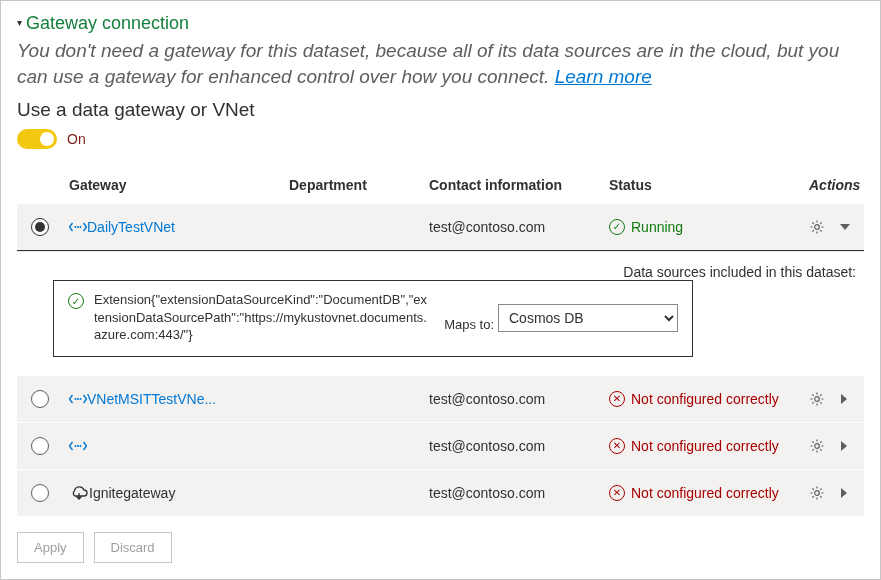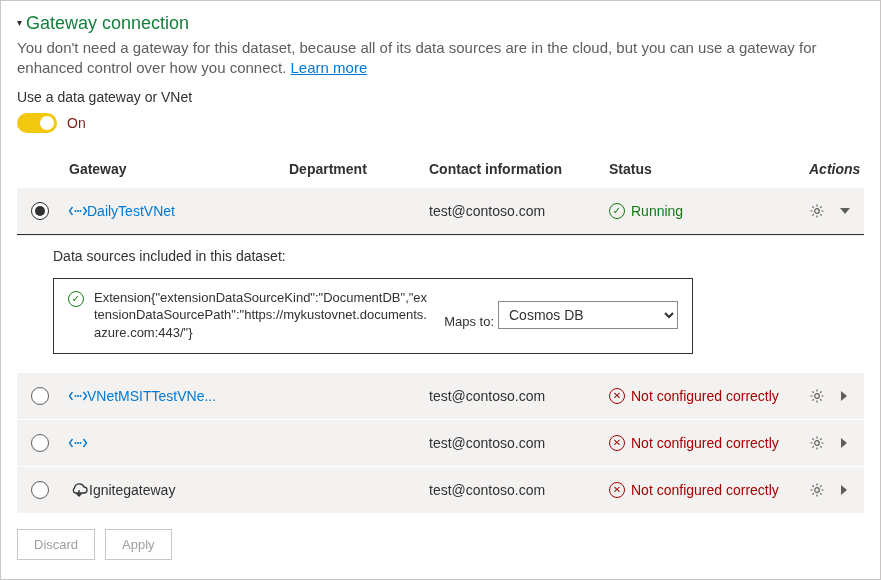--- a/index.html
+++ b/index.html
@@ -10,23 +10,23 @@
     color: #323130;
     background: #fff;
     width: 881px;
     height: 580px;
     border: 1px solid #c8c6c4;
     padding: 12px 16px 16px 16px;
   }
   .section-header { display:flex; align-items:center; gap:4px; margin-bottom:4px; }
   .section-header .tri { font-size:10px; line-height:1; position:relative; top:-1px; }
   .section-header .title { font-size:18px; font-weight:400; color:#15803d; }
-  .description { font-size:15px; color:#605e5c; line-height:1.35; margin-bottom:10px; }
+  .description { font-size:19px; color:#605e5c; line-height:1.35; margin-bottom:10px;font-style:italic; }
   .description a { color:#0078d4; text-decoration:underline; cursor:pointer; }
-  .subheading { font-size:14px; color:#323130; margin-bottom:8px; }
+  .subheading { font-size:19px; color:#323130; margin-bottom:8px; }
   .toggle-row { display:flex; align-items:center; gap:10px; margin-bottom:18px; }
   .toggle {
     width:40px; height:20px; border-radius:10px; background:#F2C811;
     position:relative; cursor:pointer;
   }
   .toggle .knob {
     width:14px; height:14px; border-radius:50%; background:#fff;
     position:absolute; top:3px; right:3px;
   }
   .toggle-label { font-size:14px; color:#7f1d1d; }
@@ -62,21 +62,21 @@
     width:16px; height:16px; border-radius:50%; border:1.5px solid currentColor;
     display:flex; align-items:center; justify-content:center; font-size:10px; line-height:1;
   }
   .row-actions { display:flex; align-items:center; gap:14px; justify-content:flex-end; padding-right:10px; color:#605e5c; }
   .gear, .caret-right, .caret-down { cursor:pointer; display:inline-flex; }
   .caret-right svg, .caret-down svg, .gear svg { display:block; }
   .details-panel {
     background:#fff; border-top:1px solid #edebe9;
     padding:12px 8px 18px 36px;
   }
-  .details-title { font-size:14px; color:#323130; margin-bottom:14px; }
+  .details-title { font-size:14px; color:#323130; margin-bottom:0;text-align:right; }
   .ds-box {
     border:1px solid #323130; padding:10px 14px 12px 14px;
     display:flex; align-items:center; gap:10px;
     width: 640px;
   }
   .ds-left { display:flex; align-items:flex-start; gap:10px; flex:0 0 auto; width:360px; }
   .ds-check {
     width:16px; height:16px; border:1.5px solid #107C10; border-radius:50%;
     display:flex; align-items:center; justify-content:center; color:#107C10;
     font-size:10px; flex-shrink:0; margin-top:2px;
@@ -296,15 +296,15 @@
       <span class="caret-right">
         <svg width="10" height="12" viewBox="0 0 10 12">
             <polygon points="2,1 8,6 2,11" fill="#605e5c"></polygon>
           </svg>
       </span>
     </div>
   </div>
 </div>
 
 <div class="footer-buttons">
+  <button class="btn">Apply</button>
   <button class="btn">Discard</button>
-  <button class="btn">Apply</button>
 </div>
 
 </body></html>

